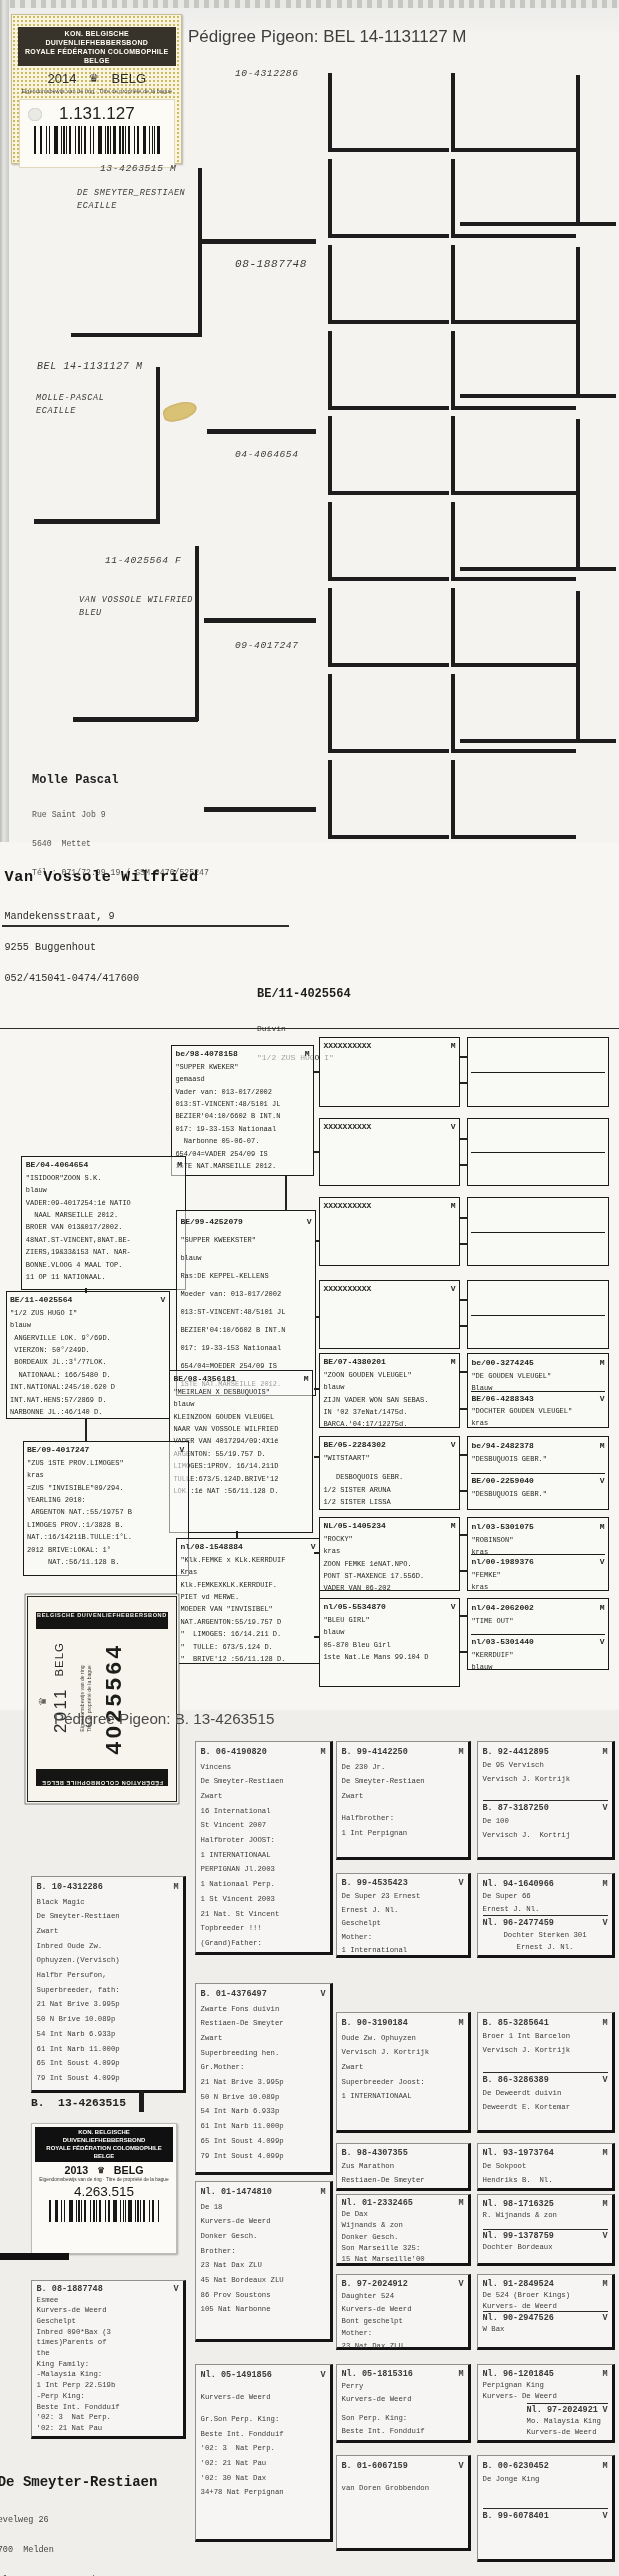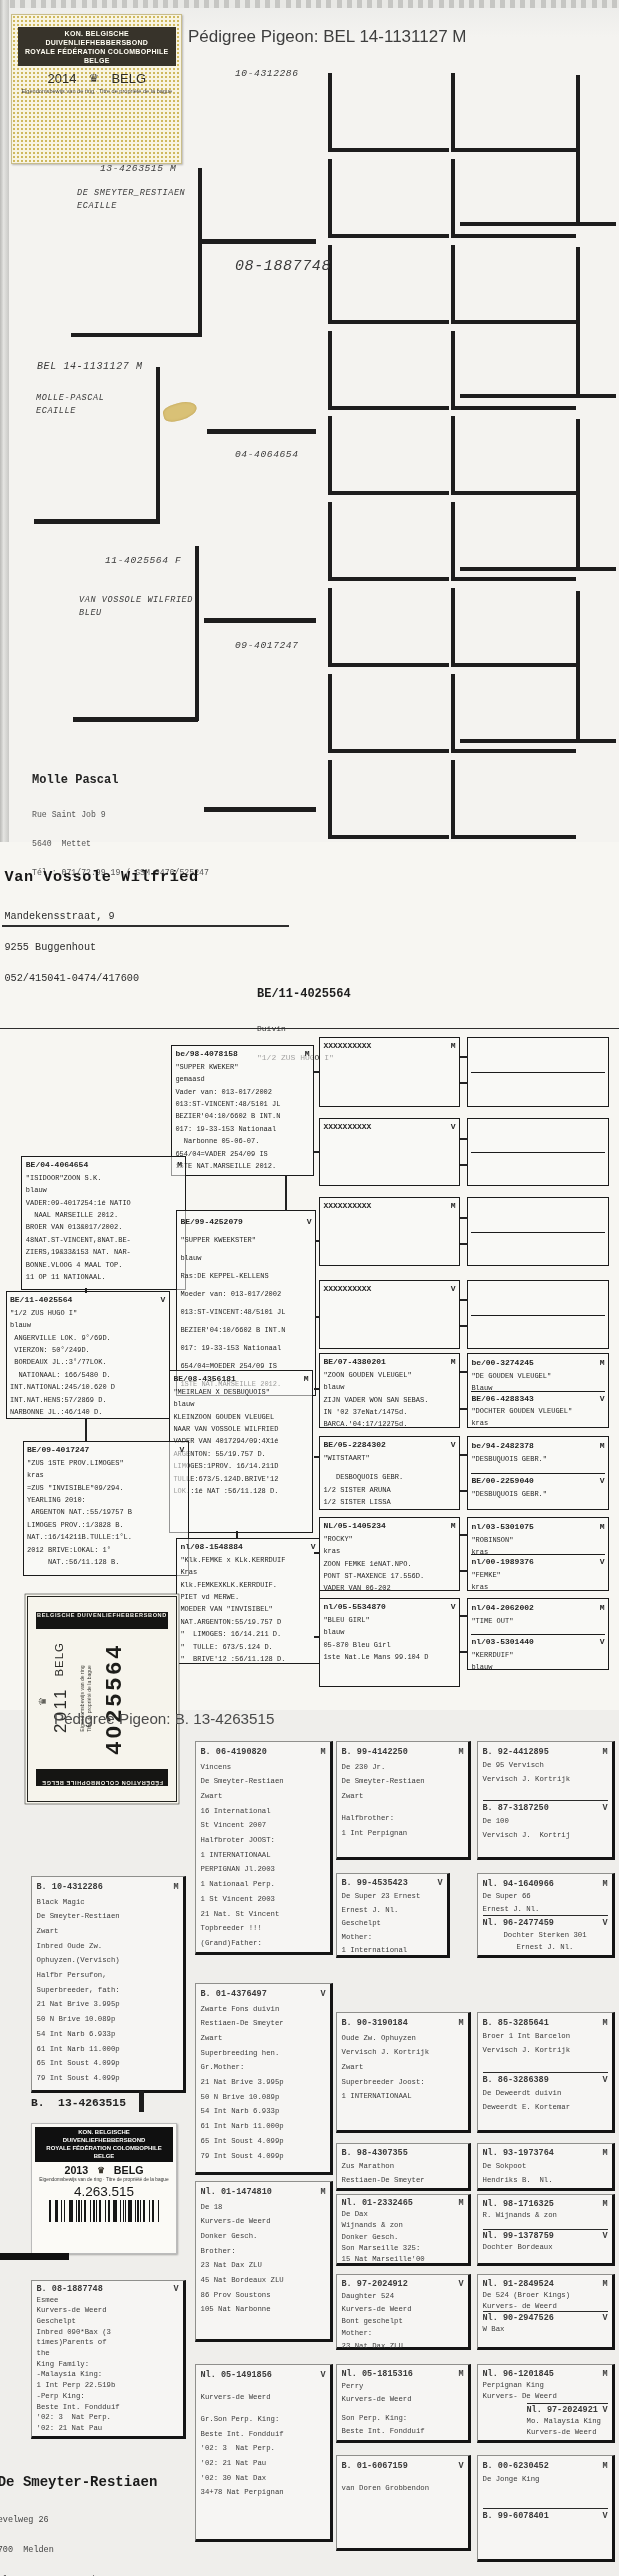--- a/index.html
+++ b/index.html
@@ -105,20 +105,25 @@
     <div class="s14-band">
       <div>KON. BELGISCHE DUIVENLIEFHEBBERSBOND</div>
       <div>ROYALE FÉDÉRATION COLOMBOPHILE BELGE</div>
     </div>
     <div class="s14-year">
       <span>2014</span>
       <span class="crown">♛</span>
       <span>BELG</span>
     </div>
     <div class="s14-own">Eigendomsbewijs van de ring · Titre de propriété de la bague</div>
+    <div class="s14-panel">
+      <div class="hole"></div>
+      <div class="s14-num">1.131.127</div>
+      <div class="barcode"></div>
+    </div>
   </div>
 
   <div id="top-deco">
       <div class="vline" style="left: 198px; top: 168px; height: 169px; width: 4px;"></div>
       <div class="hline" style="left: 71px; top: 333px; width: 131px; height: 4px;"></div>
       <div class="vline" style="left: 156px; top: 367px; height: 155px; width: 4px;"></div>
       <div class="hline" style="left: 34px; top: 519px; width: 126px; height: 4.5px;"></div>
       <div class="vline" style="left: 195px; top: 546px; height: 175px; width: 4px;"></div>
       <div class="hline" style="left: 73px; top: 717px; width: 125px; height: 4.5px;"></div>
       <div class="hline" style="left: 199px; top: 239px; width: 117px; height: 4.5px;"></div>
@@ -168,21 +173,21 @@
       <div class="vline" style="left: 576px; top: 419px; height: 151px; width: 4px;"></div>
       <div class="hline" style="left: 460px; top: 567px; width: 156px; height: 4px;"></div>
       <div class="vline" style="left: 576px; top: 591px; height: 151px; width: 4px;"></div>
       <div class="hline" style="left: 460px; top: 739px; width: 156px; height: 4px;"></div>
     </div>
   <div id="top-labels">
       <div class="abs lbl" style="left: 235px; top: 68px; font-size: 9.6px;">10-4312286</div>
       <div class="abs lbl" style="left: 100px; top: 163px; font-size: 9.6px;">13-4263515 M</div>
       <div class="abs lbl" style="left: 77px; top: 188px; font-size: 8.5px;">DE SMEYTER_RESTIAEN</div>
       <div class="abs lbl" style="left: 77px; top: 201px; font-size: 8.5px;">ECAILLE</div>
-      <div class="abs lbl" style="left: 235px; top: 258px; font-size: 15px;">08-1887748</div>
+      <div class="abs lbl" style="left: 235px; top: 258px; font-size: 11px;">08-1887748</div>
       <div class="abs lbl" style="left: 37px; top: 361px; font-size: 10px;">BEL 14-1131127 M</div>
       <div class="abs lbl" style="left: 36px; top: 393px; font-size: 8.5px;">MOLLE-PASCAL</div>
       <div class="abs lbl" style="left: 36px; top: 406px; font-size: 8.5px;">ECAILLE</div>
       <div class="abs lbl" style="left: 235px; top: 449px; font-size: 9.6px;">04-4064654</div>
       <div class="abs lbl" style="left: 105px; top: 555px; font-size: 9.6px;">11-4025564 F</div>
       <div class="abs lbl" style="left: 79px; top: 595px; font-size: 8.5px;">VAN VOSSOLE WILFRIED</div>
       <div class="abs lbl" style="left: 79px; top: 608px; font-size: 8.5px;">BLEU</div>
       <div class="abs lbl" style="left: 235px; top: 640px; font-size: 9.6px;">09-4017247</div>
     </div>
   <div class="blob"></div>
@@ -665,21 +670,21 @@
           <span>B.  99-4142250</span>
           <span>M</span>
         </div>
         <div class="ln">De 230 Jr.</div>
         <div class="ln">De Smeyter-Restiaen</div>
         <div class="ln">Zwart</div>
         <div class="ln"></div>
         <div class="ln">Halfbrother:</div>
         <div class="ln">1 Int Perpignan</div>
       </div>
-      <div class="box bbox" style="left: 336px; top: 1873px; width: 114px; height: 85px; line-height: 13.5px;">
+      <div class="box bbox" style="left: 336px; top: 1873px; width: 135px; height: 85px; line-height: 13.5px;">
         <div class="hd">
           <span>B.  99-4535423</span>
           <span>V</span>
         </div>
         <div class="ln">De Super 23 Ernest</div>
         <div class="ln">Ernest J. Nl.</div>
         <div class="ln">Geschelpt</div>
         <div class="ln">Mother:</div>
         <div class="ln">1 International</div>
       </div>

